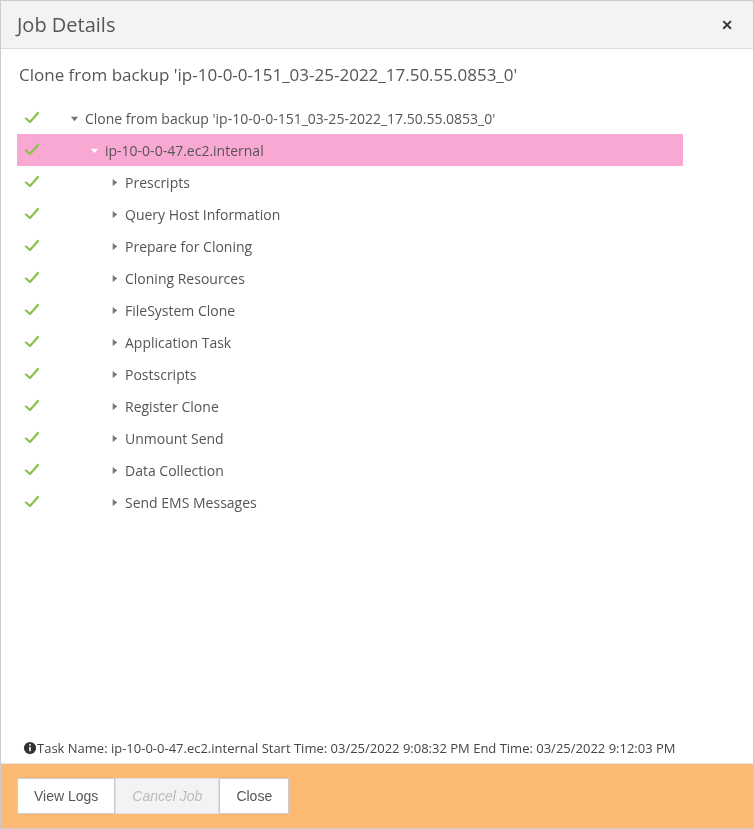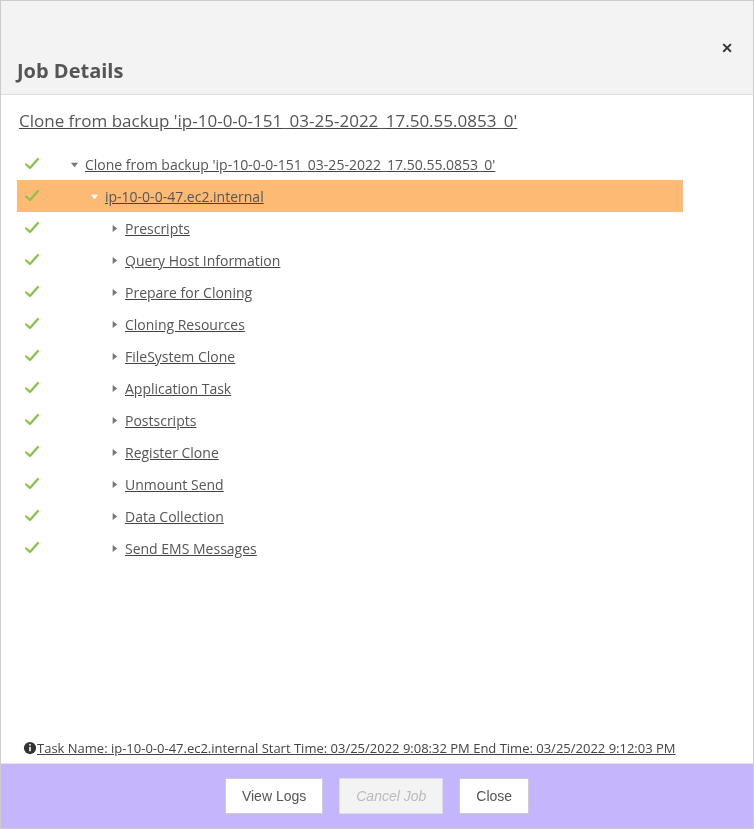--- a/index.html
+++ b/index.html
@@ -27,38 +27,36 @@
       background: #f3f3f3;
       border-bottom: 1px solid #ddd;
       padding: 10px 16px;
       display: flex;
       align-items: center;
       justify-content: space-between;
     }
     .header-title {
       font-size: 20px;
       color: #555;
-      font-weight: 700;
-      margin-top: 46px;
+      font-weight: 400;
     }
     .close-x {
       font-size: 14px;
       font-weight: bold;
       color: #333;
       cursor: pointer;
       padding: 0 4px;
     }
     .body {
       flex: 1;
       overflow: hidden;
       display: flex;
       flex-direction: column;
       padding: 14px 16px 0 16px;
       position: relative;
-      text-decoration: underline;
     }
     .subtitle {
       font-size: 17px;
       color: #555;
       font-weight: 400;
       margin-bottom: 16px;
       padding-left: 2px;
     }
     .scroll-area {
       flex: 1;
@@ -78,21 +76,21 @@
       border-radius: 8px;
     }
     .row {
       display: flex;
       align-items: center;
       height: 32px;
       color: #555;
       font-size: 14px;
     }
     .row.selected {
-      background: #fdba74;
+      background: #f9a8d4;
     }
     .status-cell {
       width: 30px;
       display: flex;
       justify-content: center;
       align-items: center;
     }
     .indent-1 { width: 20px; }
     .indent-2 { width: 40px; }
     .indent-3 { width: 60px; }
@@ -125,26 +123,26 @@
       background: #fff;
     }
     .info-icon {
       width: 14px;
       height: 14px;
       display: inline-flex;
       align-items: center;
       justify-content: center;
     }
     .footer {
-      background: #c4b5fd;
+      background: #fdba74;
       border-top: 1px solid #e3e3e3;
       padding: 14px 16px;
       display: flex;
-      justify-content: center;
-      gap: 16px;
+      justify-content: flex-start;
+      gap: 0;
     }
     .btn {
       background: #fff;
       border: 1px solid #ccc;
       padding: 9px 16px;
       font-size: 14px;
       color: #555;
       cursor: pointer;
       border-radius: 0;
     }

